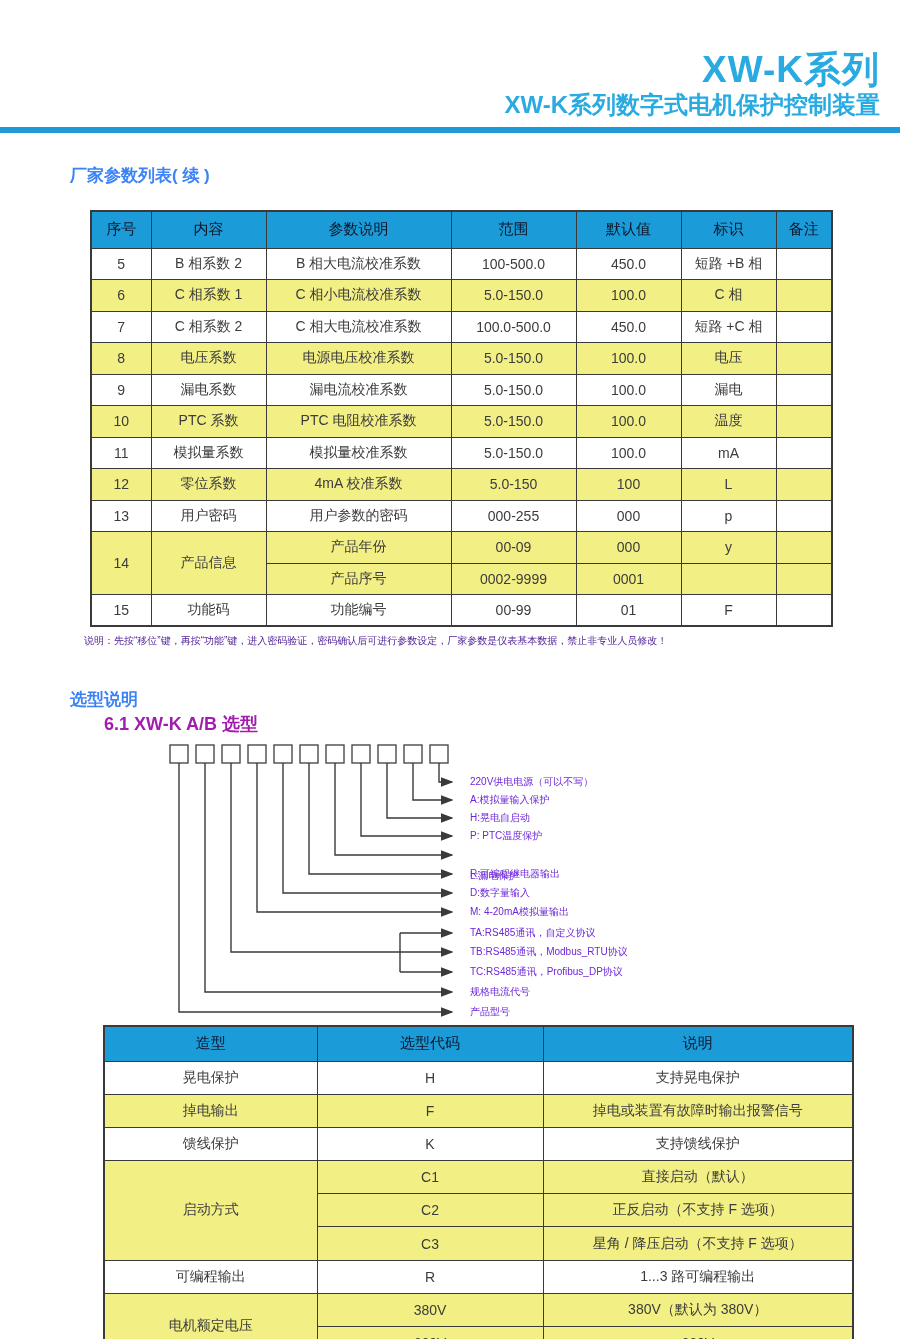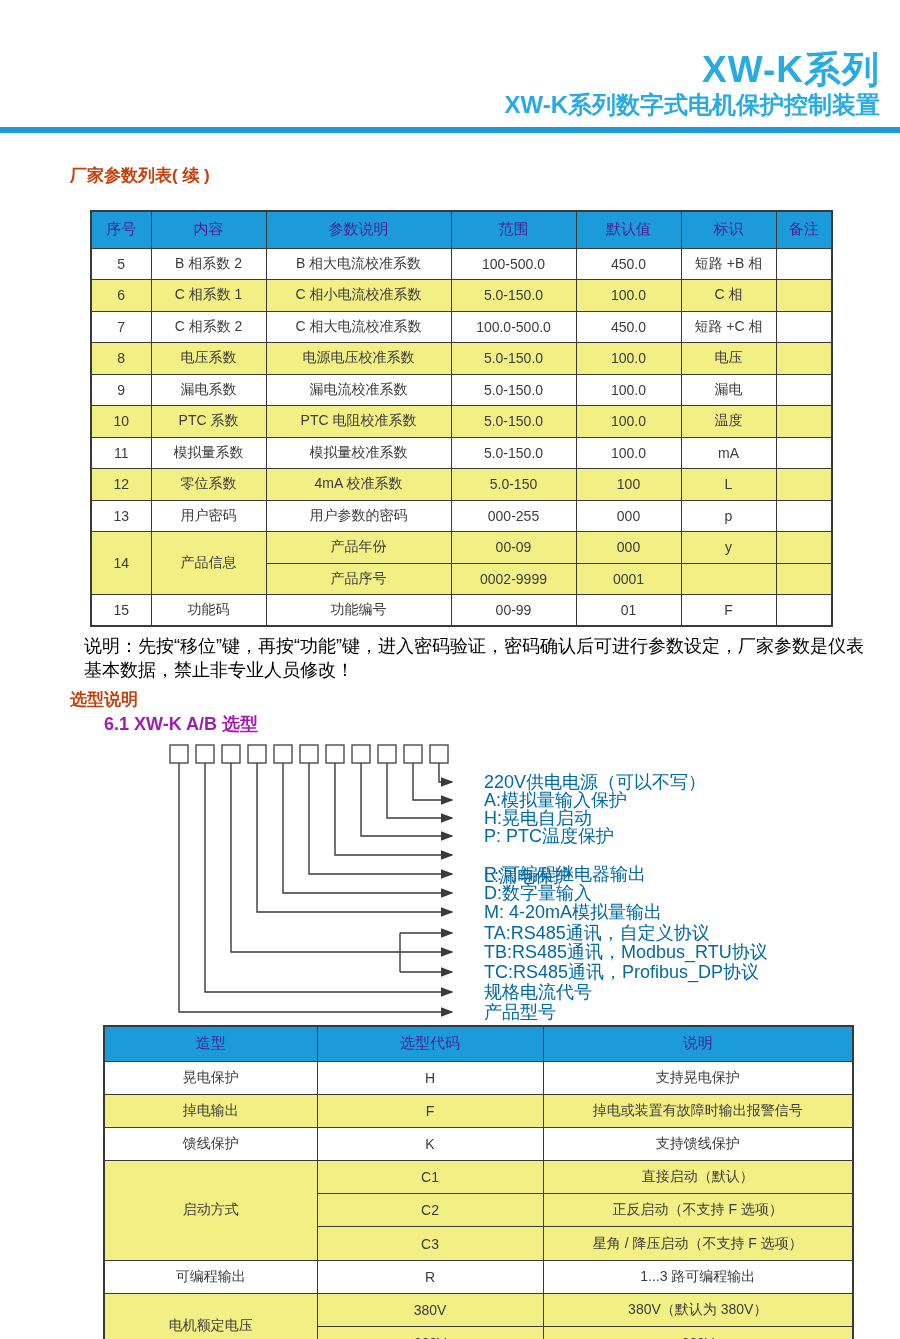--- a/index.html
+++ b/index.html
@@ -5,45 +5,45 @@
   html,body{margin:0;padding:0;background:#ffffff;}
   body{font-family:"Liberation Sans","DejaVu Sans",sans-serif;}
   #page{position:relative;width:900px;height:1339px;background:#fff;overflow:hidden;}
 
   
   .hdr{position:absolute;top:48px;right:20px;text-align:right;color:#29abe2;}
   .hdr .t1{font-size:37px;font-weight:bold;letter-spacing:1px;line-height:44px;}
   .hdr .t2{font-size:24px;font-weight:bold;line-height:26px;}
   .blue-rule{position:absolute;left:0;top:127px;width:900px;height:6px;background:#1f9ad9;}
 
-  .sec-title{position:absolute;font-size:17px;font-weight:bold;color:#c2410c;}
+  .sec-title{position:absolute;font-size:17px;font-weight:bold;color:#3b82f6;}
   .sub-title{position:absolute;font-size:18px;color:#a21caf;font-weight:bold;}
 
   
   table{border-collapse:collapse;table-layout:fixed;position:absolute;}
   table{border:2px solid #3a3a3a;}
   th,td{border:1px solid #3a3a3a;text-align:center;vertical-align:middle;
         font-size:14px;color:#3c3c3c;padding:0 2px;overflow:hidden;}
-  th{background:#1b9cd9;color:#4c1d95;font-weight:normal;font-size:15px;}
+  th{background:#1b9cd9;color:#0f172a;font-weight:normal;font-size:15px;}
   tr.y td{background:#f2ef85;}
   tr.w td{background:#ffffff;}
 
   #params-table{left:90px;top:210px;width:741px;}
   #params-table tr{height:31.5px;}
   #params-table tr.hd{height:37px;}
 
-  #note{position:absolute;left:84px;top:634px;width:790px;font-size:18px;color:#000000;}
+  #note{position:absolute;left:84px;top:634px;width:790px;font-size:10px;color:#4c1d95;}
 
   #sel-table{left:103px;top:1025px;width:749px;}
   #sel-table tr{height:33.2px;}
   #sel-table tr.hd{height:35px;}
 
   
   #diagram{position:absolute;left:0;top:0;width:900px;height:1339px;pointer-events:none;}
-  .dlabel{position:absolute;left:484px;font-size:18px;color:#0369a1;white-space:nowrap;line-height:18px;}
+  .dlabel{position:absolute;left:470px;font-size:10px;color:#6d28d9;white-space:nowrap;line-height:18px;}
 </style>
 </head>
 <body>
 
 <div id="page">
 
   <div class="hdr">
     <div class="t1">XW-K系列</div>
     <div class="t2">XW-K系列数字式电机保护控制装置</div>
   </div>

